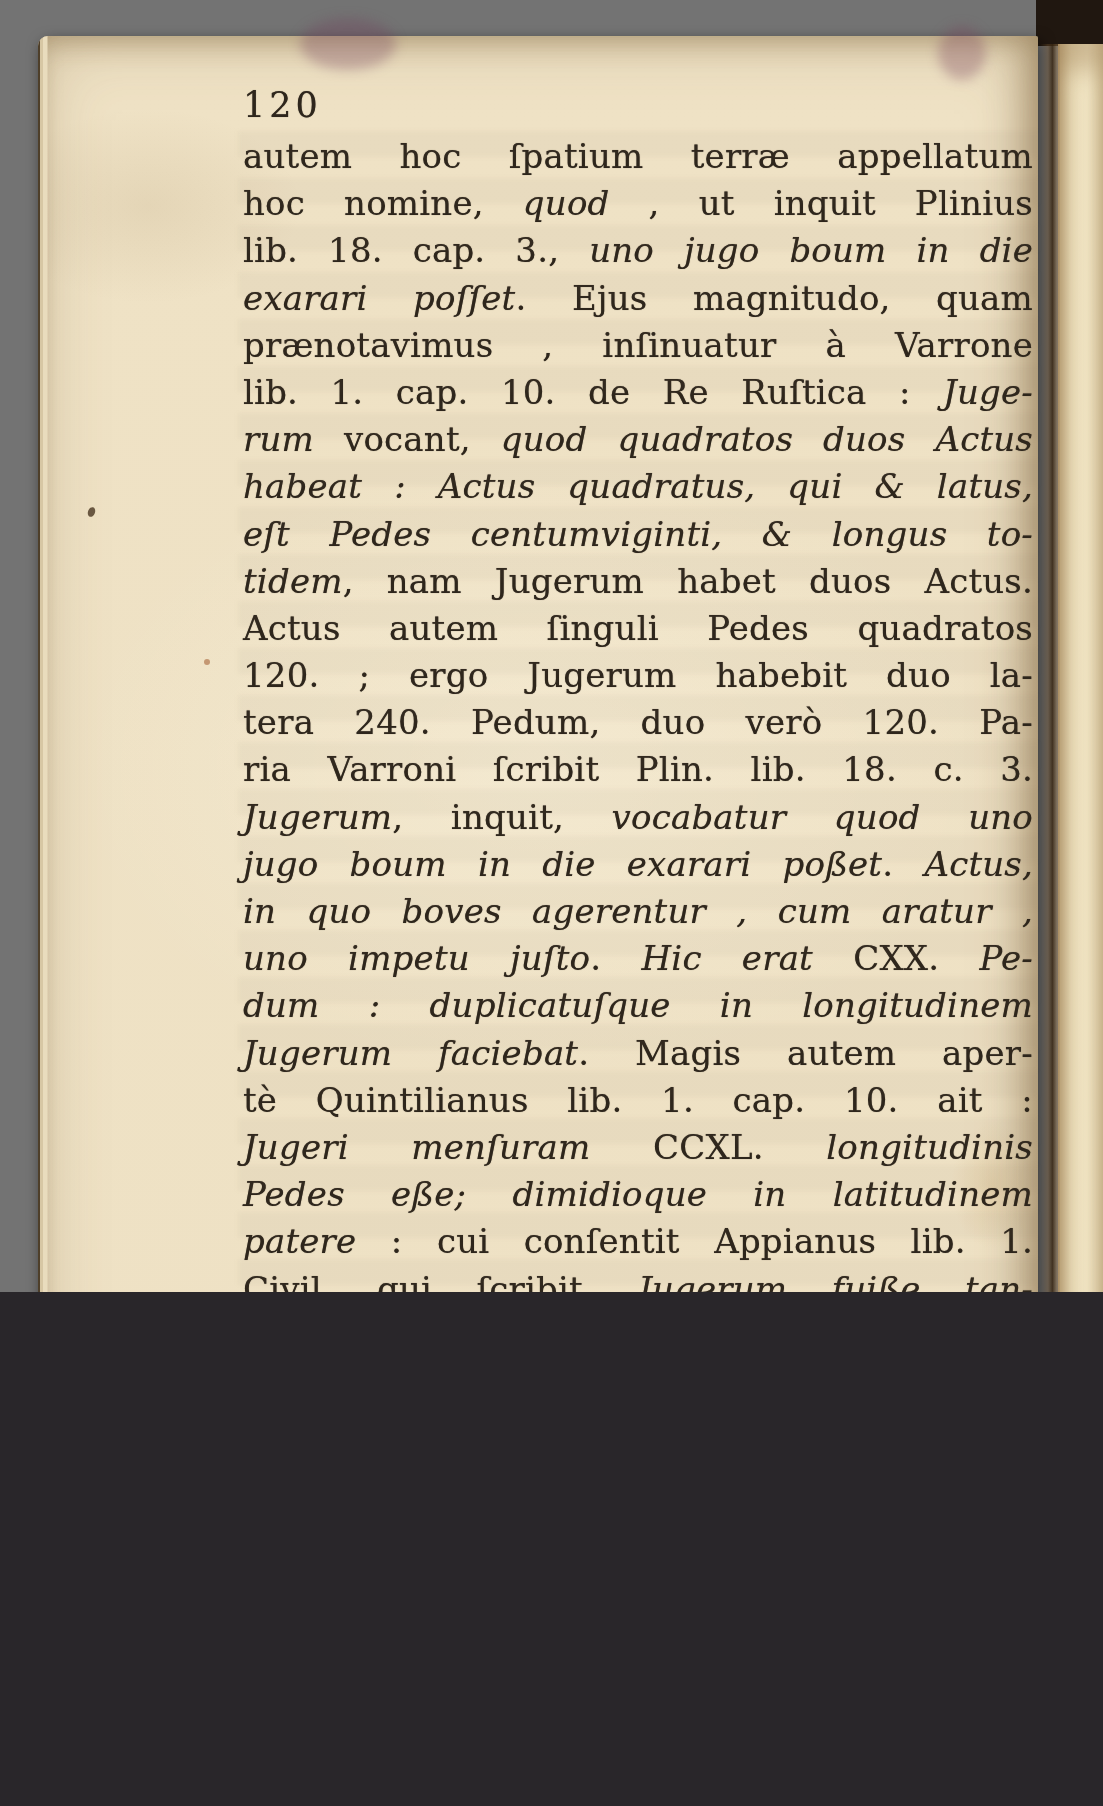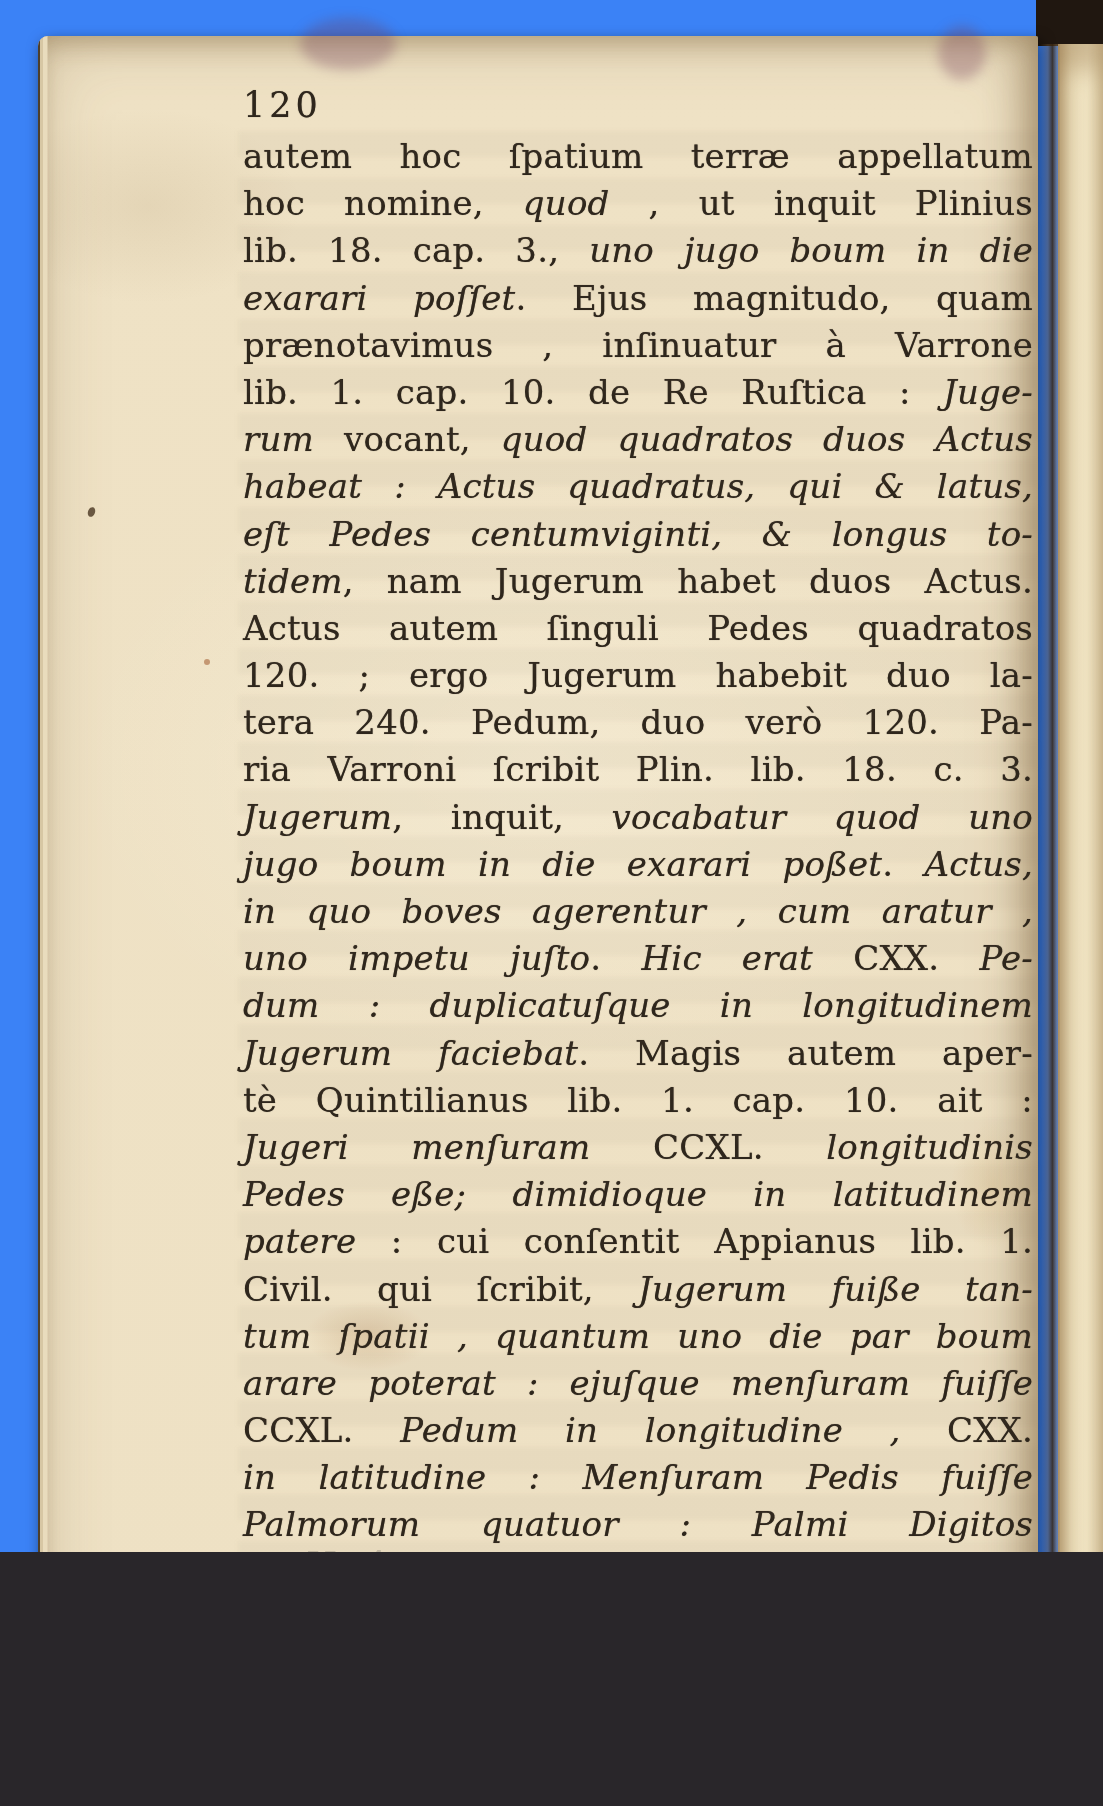--- a/index.html
+++ b/index.html
@@ -1,17 +1,17 @@
 <!DOCTYPE html>
 <html><head>
 <meta charset="utf-8">
 <style>
   html,body{margin:0;padding:0;background:#29262a;}
-  #stage{position:relative;width:1103px;height:1552px;overflow:hidden;
-         font-family:"DejaVu Serif","Liberation Serif",serif;background:#3b82f6;}
+  #stage{position:relative;width:1103px;height:1292px;overflow:hidden;
+         font-family:"DejaVu Serif","Liberation Serif",serif;background:#737373;}
 
   
   #page{position:absolute;left:38px;top:36px;width:1000px;height:1735px;
         background:
           radial-gradient(ellipse 90px 50px at 330px 1300px, rgba(150,95,45,.20), transparent 70%),
           radial-gradient(ellipse 60px 90px at 955px 1150px, rgba(190,150,80,.18), transparent 70%),
           radial-gradient(ellipse 220px 140px at 110px 170px, rgba(130,100,55,.10), transparent 70%),
           radial-gradient(ellipse 260px 160px at 870px 1650px, rgba(160,120,60,.12), transparent 70%),
           radial-gradient(ellipse 620px 420px at 50% 42%, rgba(255,250,234,.30), transparent 75%),
           linear-gradient(#efe2c5,#eee1c4);

